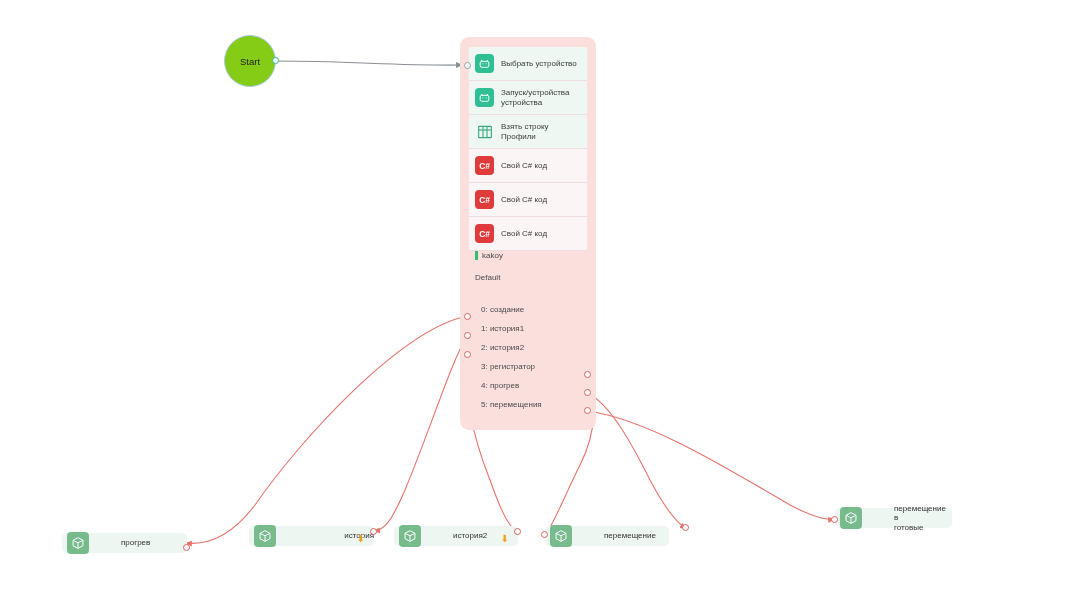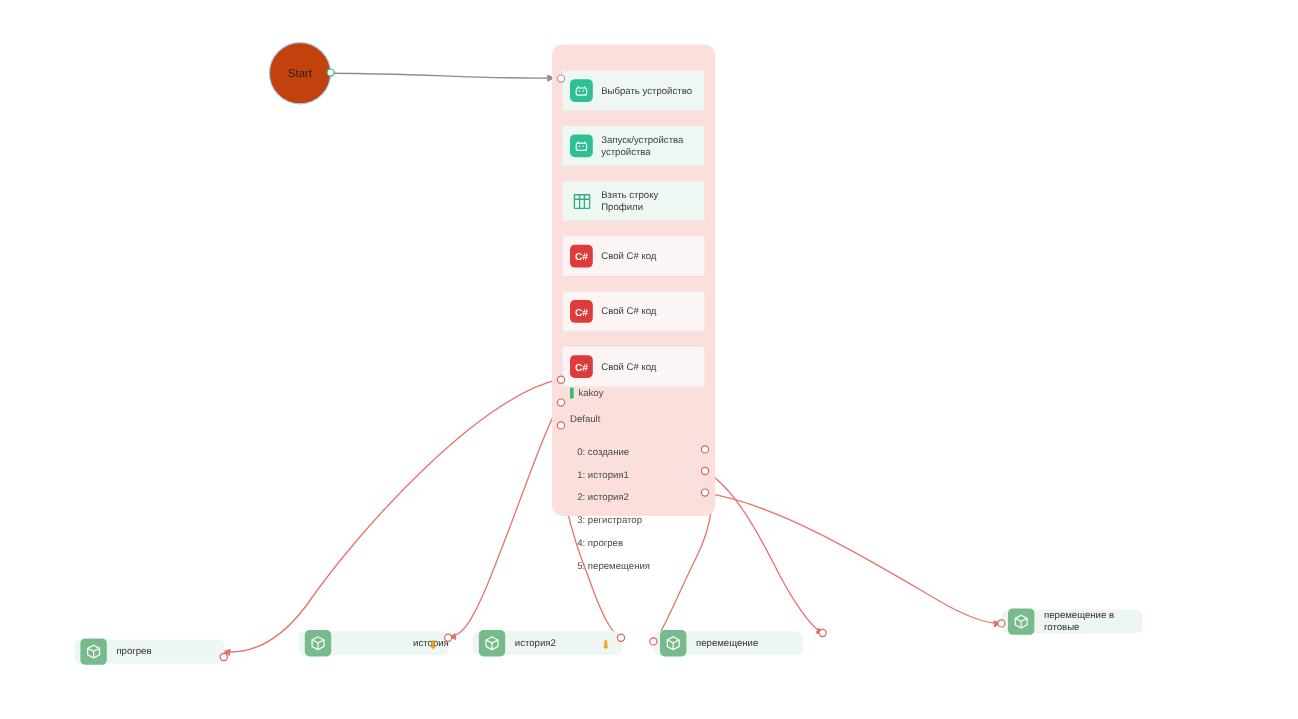--- a/index.html
+++ b/index.html
@@ -28,21 +28,21 @@
     height: 599px;
     pointer-events: none;
   }
 
   
   .start-node {
     position: absolute;
     width: 52px;
     height: 52px;
     border-radius: 50%;
-    background: #c2410c;
+    background: #84cc16;
     border: 1px solid #a9c8e6;
     display: flex;
     align-items: center;
     justify-content: center;
     font-size: 9.5px;
     color: #222;
     box-sizing: border-box;
   }
   .port {
     position: absolute;
@@ -76,21 +76,21 @@
   }
   .row {
     position: relative;
     display: flex;
     align-items: center;
     box-sizing: border-box;
     padding: 0 6px;
     border-bottom: 1px solid #f0dede;
     background: #fafafa;
   }
-  .row.h-tall { height: 34px; margin-top: 12px; }
+  .row.h-tall { height: 34px; }
   .row.green  { background: #eef7f2; }
   .row.blue   { background: #e9f1fb; }
   .row.plain  { background: #fbf6f5; }
   .row-label {
     font-size: 8px;
     line-height: 1.15;
     color: #3b3b3b;
     margin-left: 7px;
     white-space: pre-line;
   }
@@ -131,37 +131,38 @@
     width: 3px;
     height: 9px;
     background: #2fbf6a;
     margin-right: 4px;
     flex: 0 0 auto;
   }
   .outrow {
     position: relative;
     height: 19px;
     display: flex;
-    align-items: center;
+    align-items: flex-end;
     font-size: 8px;
     color: #4a4a4a;
     padding-left: 12px;
     box-sizing: border-box;
   }
 
   
   .sub-node {
     position: absolute;
     height: 20px;
     background: #eef6f1;
     border-radius: 5px;
     display: flex;
     align-items: center;
     box-sizing: border-box;
     padding-left: 5px;
+    gap: 24px;
   }
   .sub-node .cube {
     width: 22px;
     height: 22px;
     border-radius: 4px;
     background: #77bb8d;
     display: flex;
     align-items: center;
     justify-content: center;
     flex: 0 0 auto;

